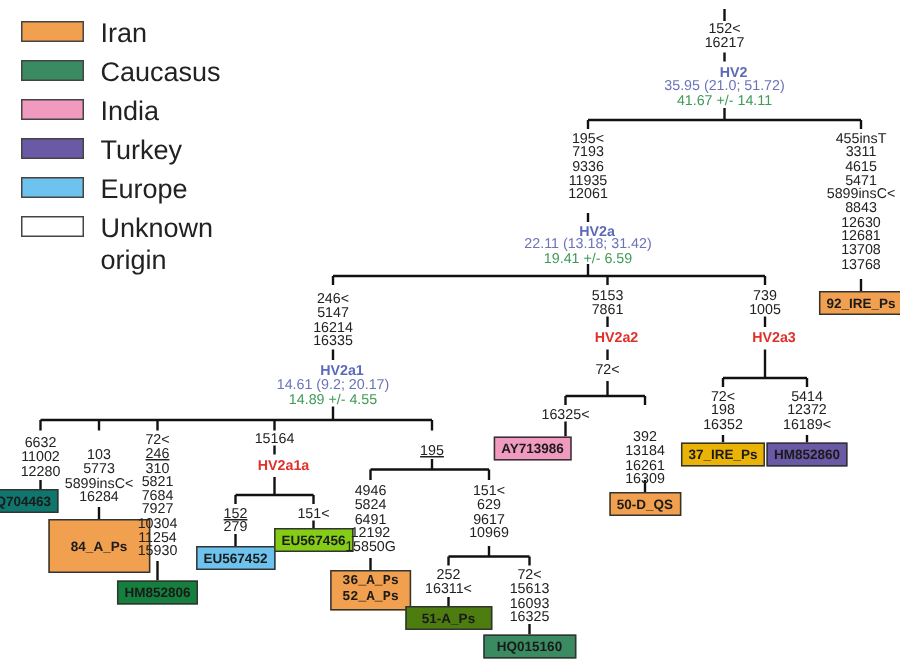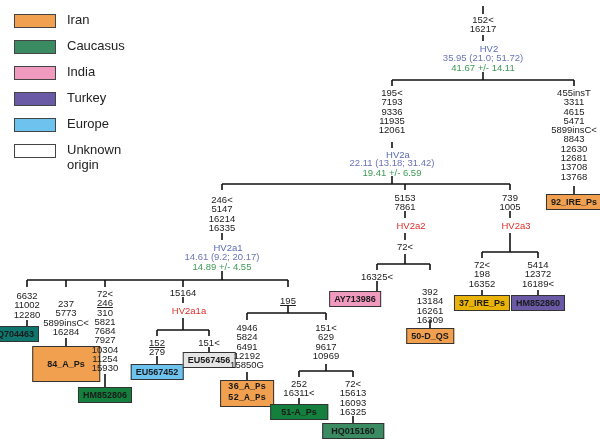--- a/index.html
+++ b/index.html
@@ -3,26 +3,26 @@
 <meta charset="utf-8">
 <style>
   html, body { margin: 0; padding: 0; background: #ffffff; }
   body { width: 600px; height: 440px; position: relative; overflow: hidden;
          font-family: "Liberation Sans", sans-serif; color: #222; }
   #tree { position: absolute; left: 0; top: 0; width: 600px; height: 440px; }
   .legend { position: absolute; left: 14px; top: 14px; }
   .legend-item { position: relative; height: 26px; }
   .swatch { position: absolute; left: 0; top: 0; width: 40px; height: 12px;
             border: 1px solid #444; }
-  .legend-label { position: absolute; left: 53px; top: -2px; font-size: 13px; color: #222; }
+  .legend-label { position: absolute; left: 53px; top: -2px; font-size: 18px; color: #222; }
   .mut { position: absolute; font-size: 9.5px; line-height: 9.3px; text-align: center;
          color: #222; white-space: nowrap; transform: translateX(-50%); }
   .mut span { display: block; }
   .u { text-decoration: underline; }
-  .hname { position: absolute; font-size: 9.5px; font-weight: normal; transform: translateX(-50%);
+  .hname { position: absolute; font-size: 9.5px; font-weight: bold; transform: translateX(-50%);
            white-space: nowrap; padding-left: 12px; }
   .blue { color: #5b6ab8; }
   .red { color: #e0302a; }
   .stat { position: absolute; font-size: 9.5px; transform: translateX(-50%); white-space: nowrap; line-height: 10px; }
   .statb { color: #6a74b8; }
   .statg { color: #3e9a56; }
   .leaf { position: absolute; height: 14px; border: 1px solid #333; font-size: 9px; font-weight: bold;
           text-align: center; line-height: 14px; transform: translateX(-50%); white-space: nowrap;
           color: #1a1a1a; padding: 0 4px; }
   .leaf2 { height: 24px; line-height: 11px; padding-top: 1px; font-family: Liberation Mono, monospace; }
@@ -214,21 +214,21 @@
 <div class="leaf" style="left:538px;top:295px;background:#6a5aa6">HM852860</div>
 
 <div class="mut" style="left:27px;top:291px">
     <span>6632</span>
     <span>11002</span>
     <span>12280</span>
   </div>
 <div class="leaf" style="left:13px;top:326px;background:#0f766e">JQ704463</div>
 
 <div class="mut" style="left:66px;top:299px">
-    <span>237</span>
+    <span>103</span>
     <span>5773</span>
     <span>5899insC&lt;</span>
     <span>16284</span>
   </div>
 <div class="leaf" style="left:66px;top:346px;background:#f0a04e;padding:10px 14px">84_A_Ps</div>
 
 <div class="mut" style="left:105px;top:289px">
     <span>72&lt;</span>
     <span class="u">246</span>
     <span>310</span>
@@ -246,21 +246,21 @@
   </div>
 <div class="hname red" style="left:183px;top:305px">HV2a1a</div>
 <div class="mut" style="left:157px;top:338px">
     <span class="u">152</span>
     <span>279</span>
   </div>
 <div class="leaf" style="left:157px;top:364px;background:#6ec3ee">EU567452</div>
 <div class="mut" style="left:209px;top:338px">
     <span>151&lt;</span>
   </div>
-<div class="leaf" style="left:209px;top:352px;background:#e5e5e5">EU567456</div>
+<div class="leaf" style="left:209px;top:352px;background:#84cc16">EU567456</div>
 
 <div class="mut" style="left:288px;top:296px">
     <span class="u">195</span>
   </div>
 <div class="mut" style="left:247px;top:323px">
     <span>4946</span>
     <span>5824</span>
     <span>6491</span>
     <span>12192</span>
     <span>15850G</span>
@@ -272,20 +272,20 @@
 <div class="mut" style="left:326px;top:323px">
     <span>151&lt;</span>
     <span>629</span>
     <span>9617</span>
     <span>10969</span>
   </div>
 <div class="mut" style="left:299px;top:379px">
     <span>252</span>
     <span>16311&lt;</span>
   </div>
-<div class="leaf" style="left:299px;top:404px;background:#15803d;padding:0 10px">51-A_Ps</div>
+<div class="leaf" style="left:299px;top:404px;background:#4d7c0f;padding:0 10px">51-A_Ps</div>
 <div class="mut" style="left:353px;top:379px">
     <span>72&lt;</span>
     <span>15613</span>
     <span>16093</span>
     <span>16325</span>
   </div>
 <div class="leaf" style="left:353px;top:423px;background:#3a8a62;padding:0 8px">HQ015160</div>
 
 </body></html>

